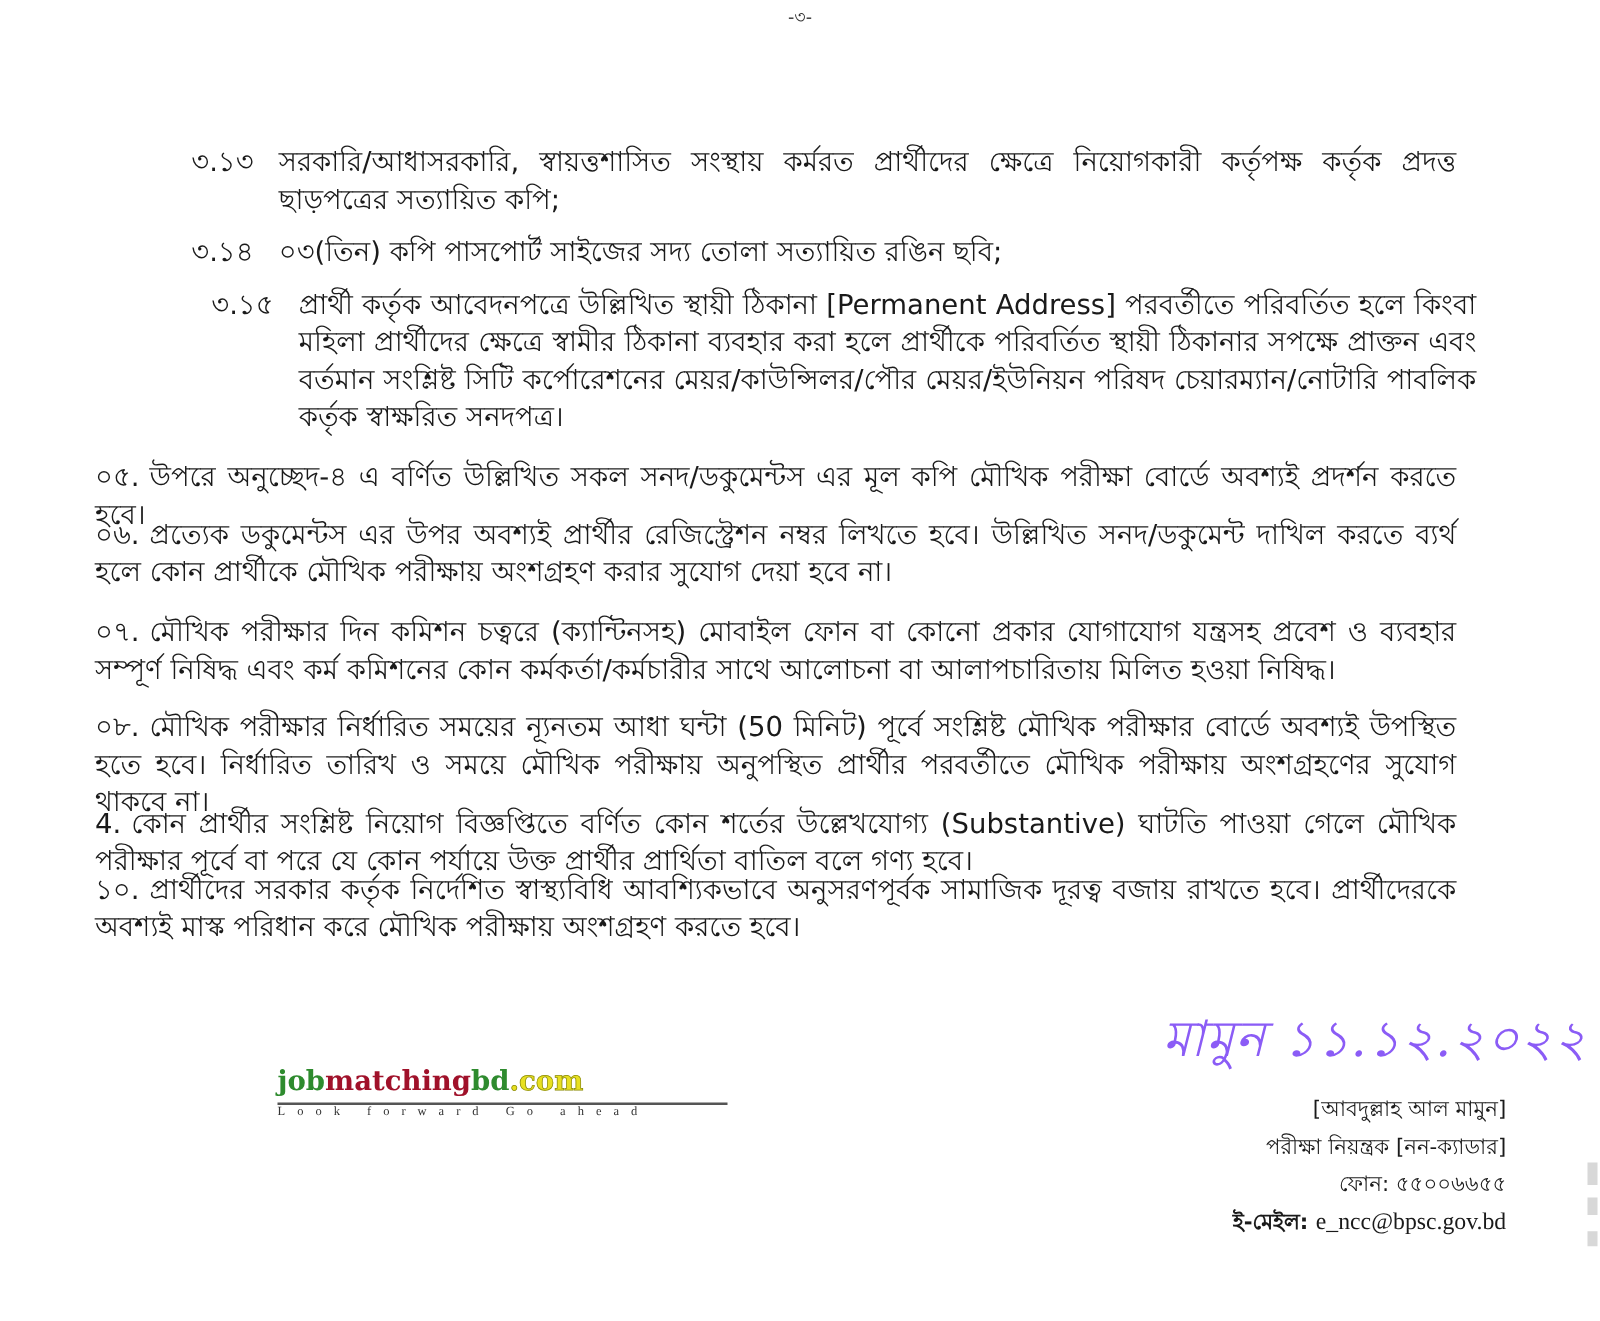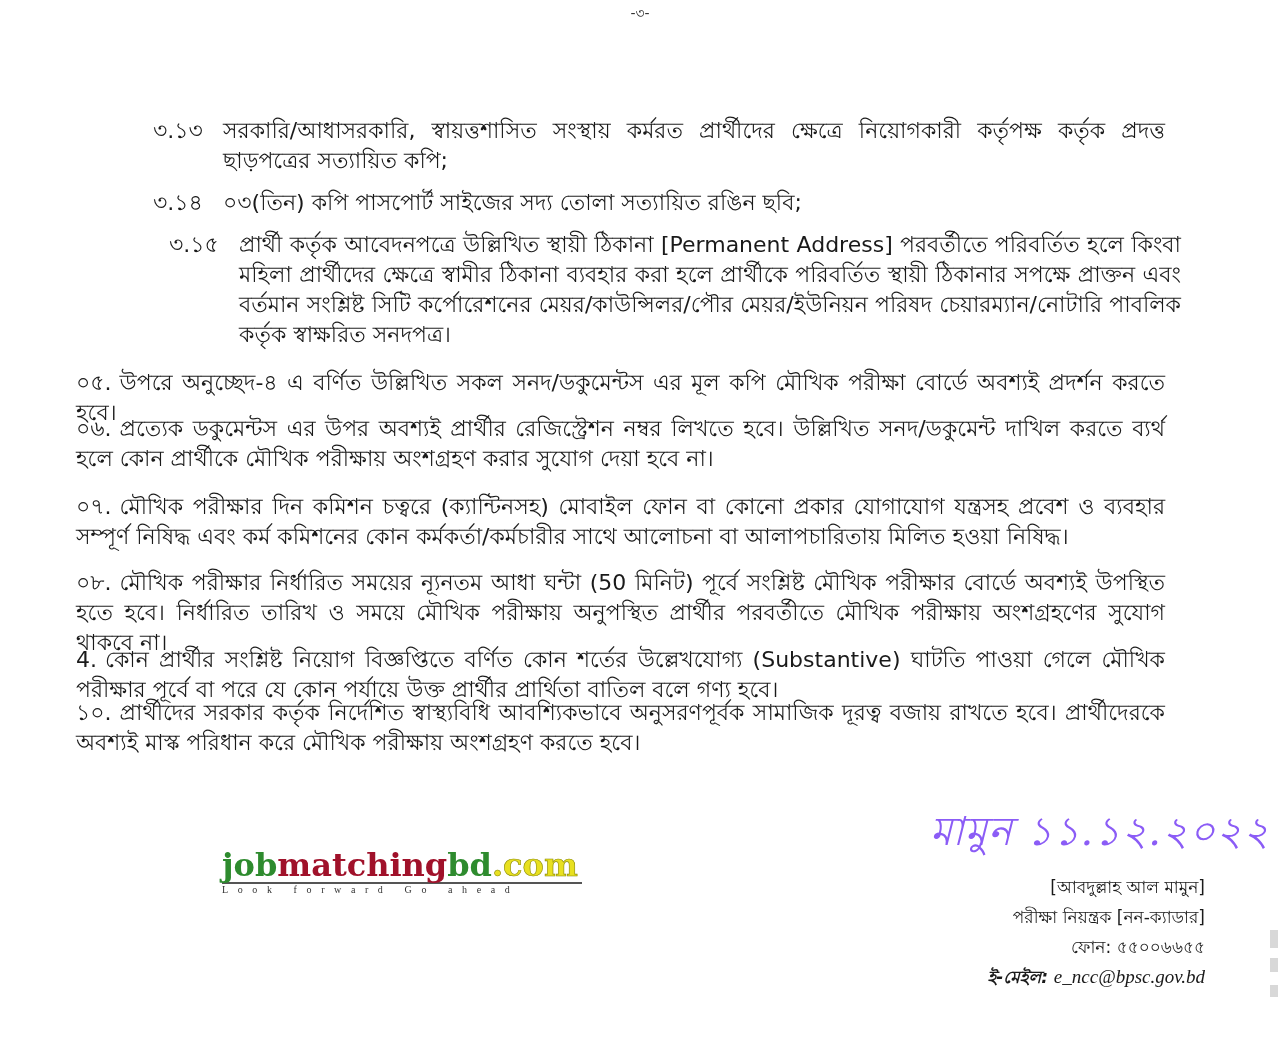--- a/index.html
+++ b/index.html
@@ -10,24 +10,24 @@
   .item .num { position:absolute; left:0; top:0; }
   .sub { left:153px; width:1012px; }
   .sub .num { width:70px; }
   .sub .body { margin-left:70px; display:block; }
   .main { left:76px; width:1089px; }
   .main .body { display:block; text-indent:0; }
   .main .num { position:static; margin-right:8px; }
   .signature { position:absolute; left:930px; top:800px; font-family:"DejaVu Serif", serif;
                font-style:italic; font-size:40px; color:#8b5cf6; letter-spacing:1px; }
   .sig-line { position:absolute; width:360px; left:845px; text-align:right; font-size:17px; color:#1a1a1a; }
-  .sig-email { font-weight:bold;font-style:italic; }
+  .sig-email { font-weight:bold; }
   .sig-email .en { font-weight:normal; font-family:"Liberation Serif", serif; font-size:19px; }
   .logo { position:absolute; left:222px; top:848px; width:360px; }
-  .logo-main { font-family:"DejaVu Serif", serif; font-weight:bold; font-size:32px; line-height:34px;
+  .logo-main { font-family:"DejaVu Serif", serif; font-weight:bold; font-size:22px; line-height:34px;
                letter-spacing:0px; border-bottom:2px solid #555; white-space:nowrap; }
   .logo-job { color:#2e8b2e; }
   .logo-matching { color:#a0112a; }
   .logo-bd { color:#2e8b2e; }
   .logo-com { color:#e8e020; -webkit-text-stroke:0.6px #8a8a00; }
   .logo-tag { font-family:"Liberation Serif", serif; font-size:10px; letter-spacing:9.6px; color:#333; white-space:nowrap; }
   .scan-mark { position:absolute; right:2px; width:8px; background:#d8d8d8; }
 </style>
 </head>
 <body>

